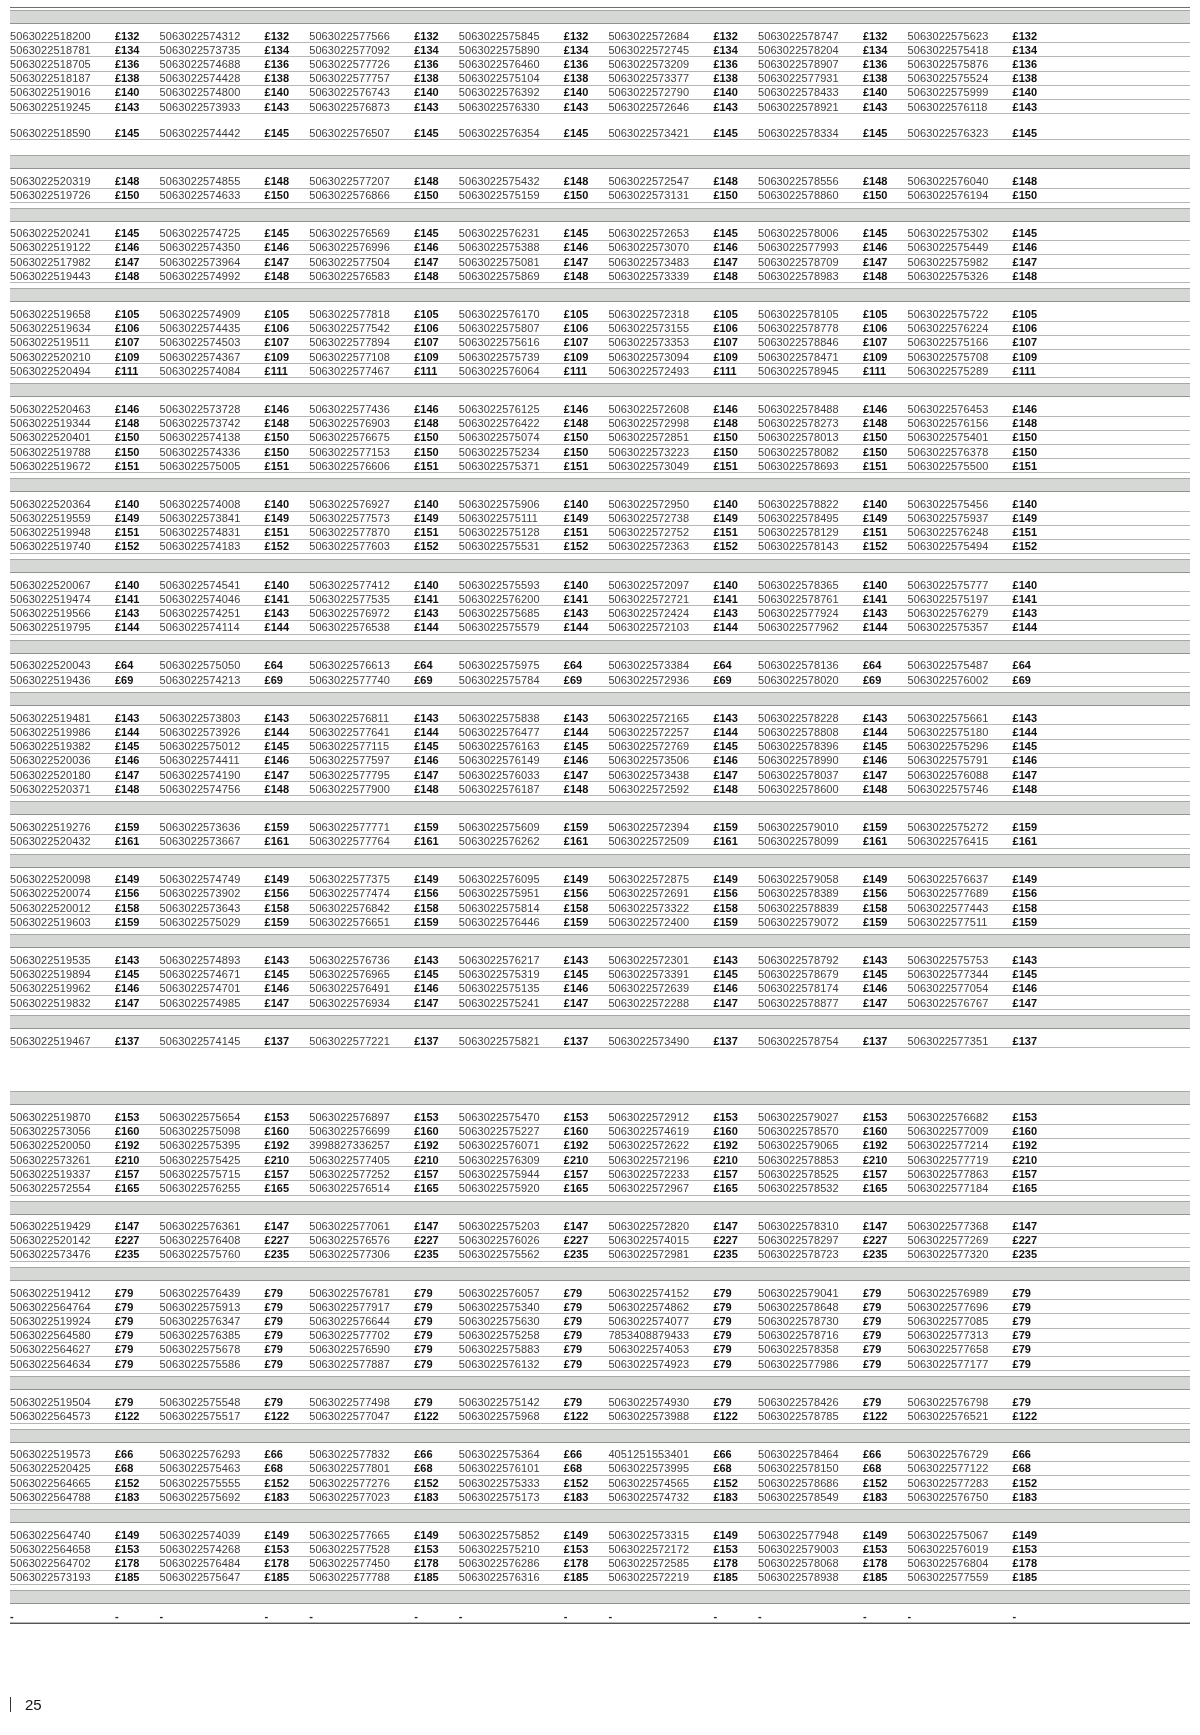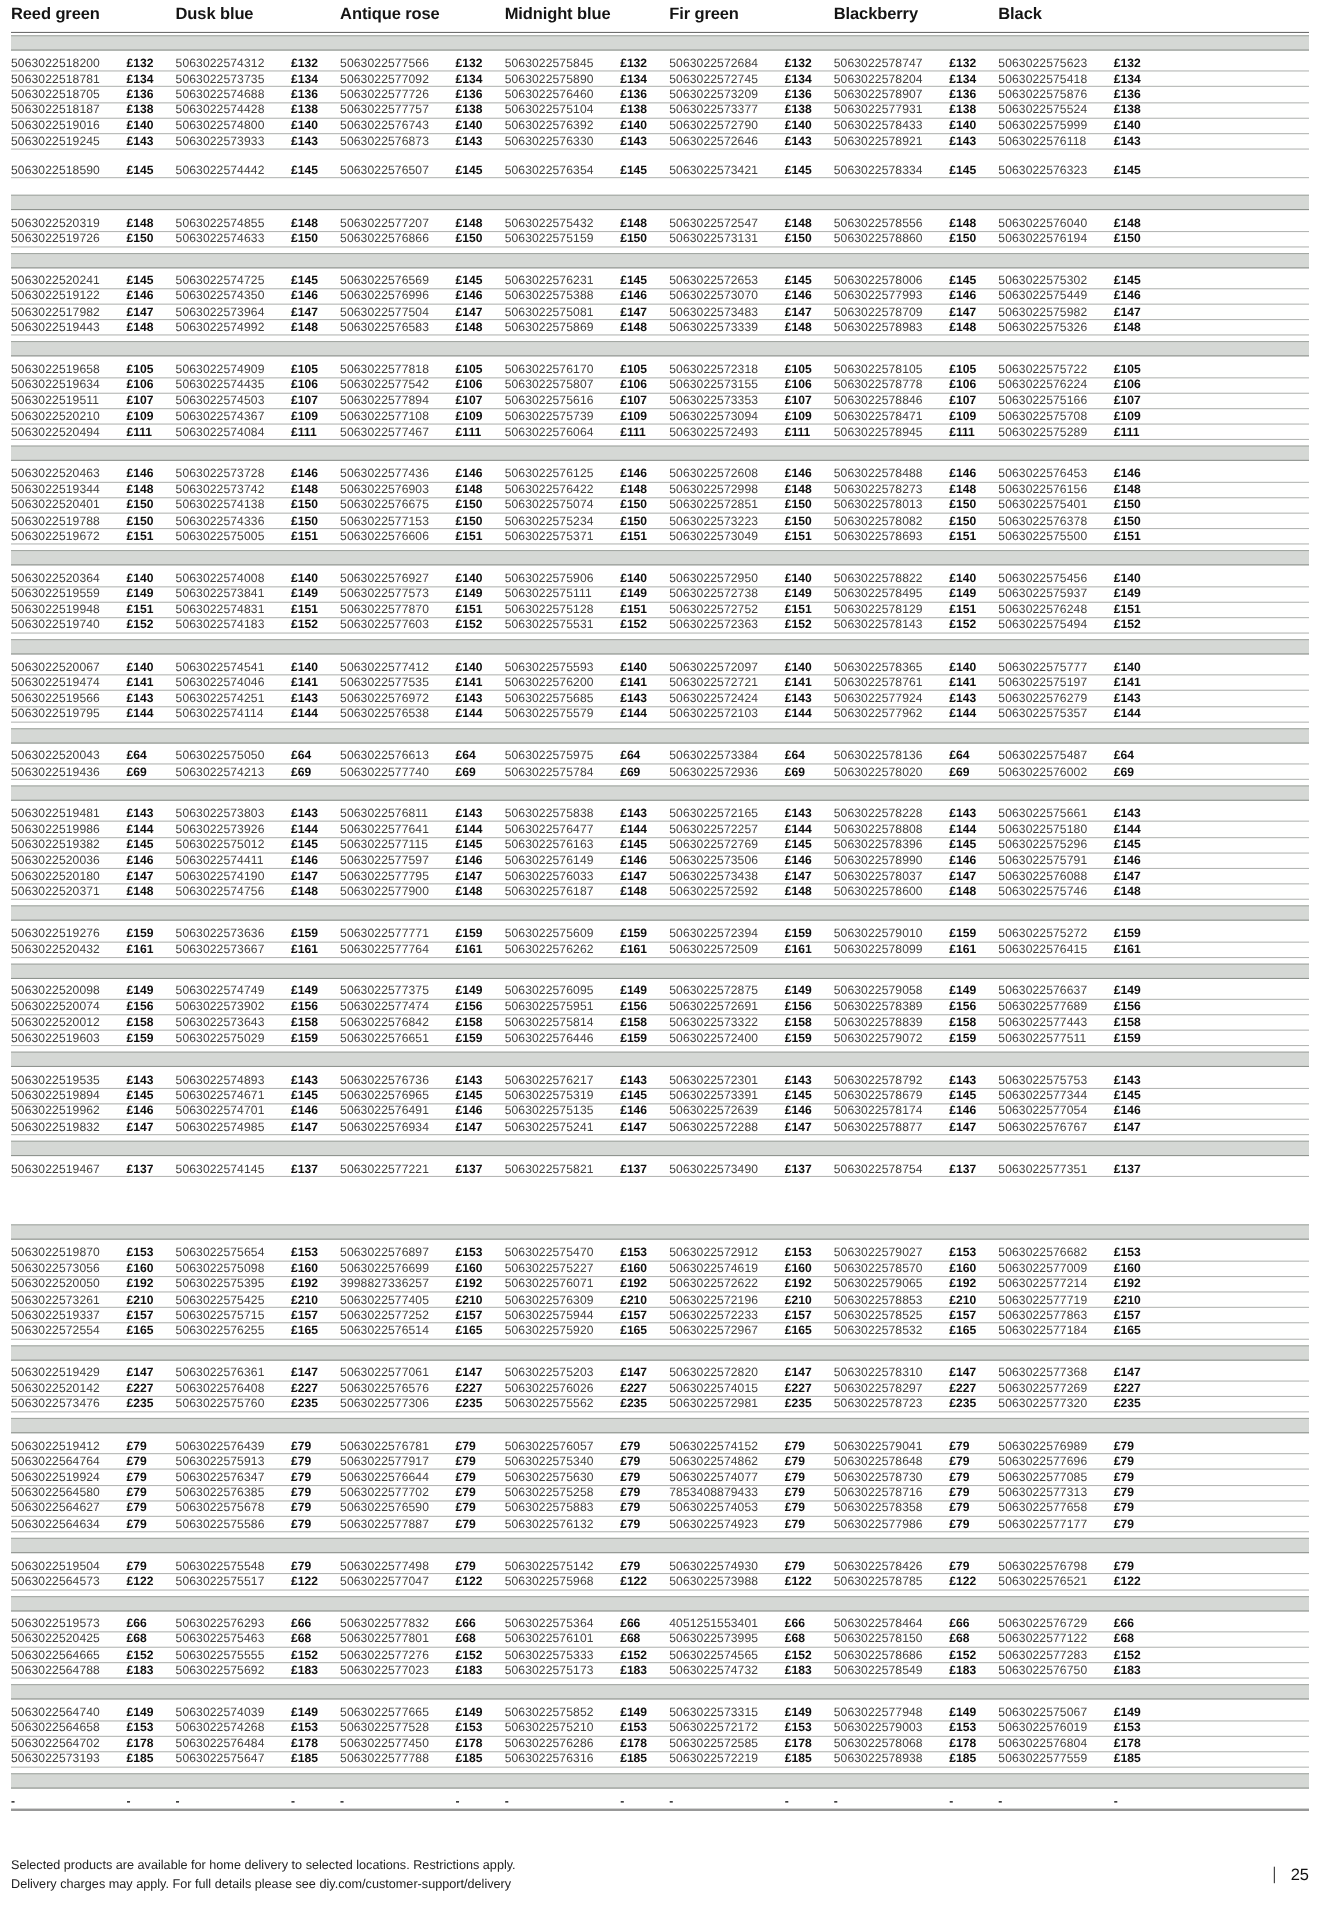--- a/index.html
+++ b/index.html
@@ -47,29 +47,20 @@
   .footer-text { font-size:11.5px; line-height:17px; color:#222; }
   .page-num-wrap { display:flex; align-items:center; margin-top:8px; }
   .page-bar { width:1px; height:15px; background:#333; margin-right:14px; }
   .page-num { font-size:15px; font-weight:400; color:#111; }
 </style>
 </head>
 <body>
 
 <div class="page">
 
-  <div class="col-heads">
-    <div class="col-head">Reed green</div>
-    <div class="col-head">Dusk blue</div>
-    <div class="col-head">Antique rose</div>
-    <div class="col-head">Midnight blue</div>
-    <div class="col-head">Fir green</div>
-    <div class="col-head">Blackberry</div>
-    <div class="col-head">Black</div>
-  </div>
 
   <div class="head-rule"></div>
 
   <div id="price-table">
       <div class="band"></div>
       <div class="row">
         <div class="grp">
           <span class="code">5063022518200</span>
           <span class="price">£132</span>
         </div>
@@ -2370,21 +2361,17 @@
           <span class="price">-</span>
         </div>
       </div>
     </div>
 
   <div class="bottom-rule"></div>
 
 </div>
 
 <div class="footer">
-  <div class="footer-text">
-    <div>Selected products are available for home delivery to selected locations. Restrictions apply.</div>
-    <div>Delivery charges may apply. For full details please see diy.com/customer-support/delivery</div>
-  </div>
   <div class="page-num-wrap">
     <div class="page-bar"></div>
     <div class="page-num">25</div>
   </div>
 </div>
 
 </body></html>

